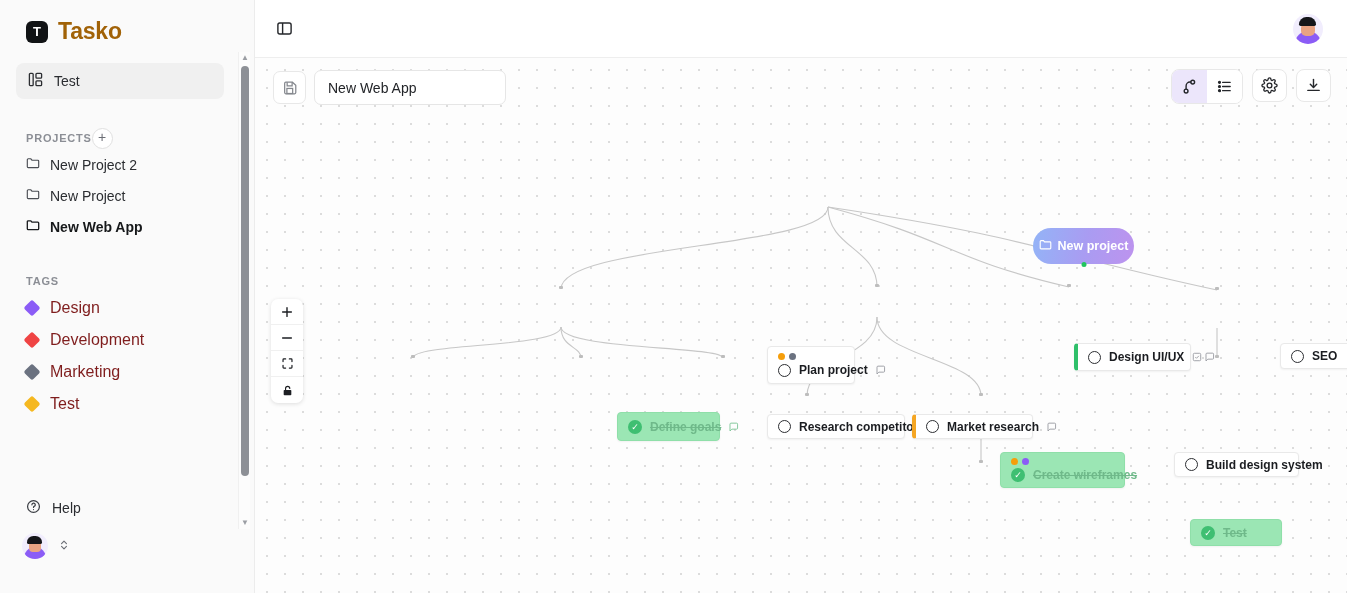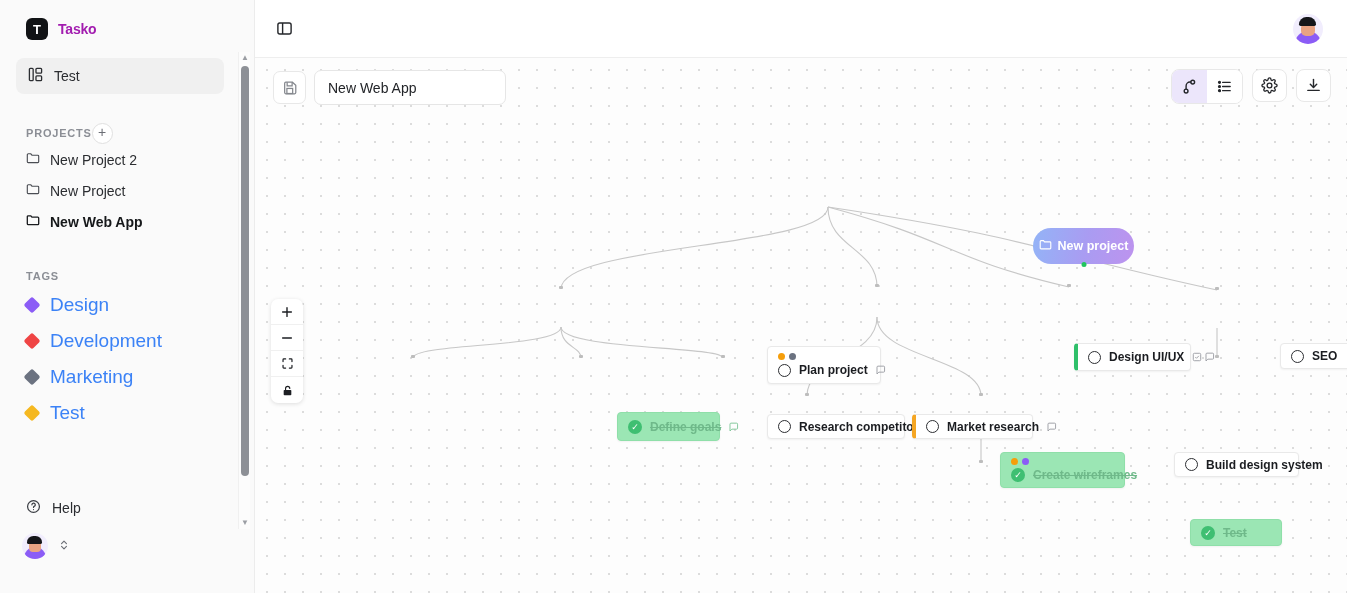--- a/index.html
+++ b/index.html
@@ -15,21 +15,21 @@
     width: 255px; height: 593px; background: #fafafa;
     border-right: 1px solid #ececec;
     display: flex; flex-direction: column; position: relative; flex: 0 0 255px;
   }
   .brand { display: flex; align-items: center; gap: 10px; padding: 18px 0 14px 26px; }
   .brand-logo {
     width: 22px; height: 22px; background: #111315; border-radius: 6px;
     display: flex; align-items: center; justify-content: center;
     color: #fff; font-size: 13px; font-weight: bold; line-height: 1;
   }
-  .brand-name { font-size: 14px; font-weight: bold; color: #a21caf; letter-spacing: -0.2px; }
+  .brand-name { font-size: 23px; font-weight: bold; color: #a16207; letter-spacing: -0.2px; }
 
   .sb-scroll { flex: 1; overflow: hidden; position: relative; padding-right: 16px; }
 
   .nav-item {
     display: flex; align-items: center; gap: 11px;
     margin: 4px 14px 0 16px; padding: 9px 12px; border-radius: 8px;
     font-size: 14px; color: #2b2d31; cursor: pointer;
   }
   .nav-item.active { background: #f0f0f0; }
 
@@ -49,21 +49,21 @@
   }
 
   .proj-item {
     display: flex; align-items: center; gap: 10px;
     padding: 7px 12px 7px 26px; font-size: 14px; color: #2b2d31; cursor: pointer;
   }
   .proj-item.current { font-weight: bold; color: #16181a; }
 
   .tag-item {
     display: flex; align-items: center; gap: 12px;
-    padding: 7px 12px 7px 26px; font-size: 19px; color: #3b82f6; cursor: pointer;
+    padding: 7px 12px 7px 26px; font-size: 16px; color: #7f1d1d; cursor: pointer;
   }
   .tag-dot { width: 12px; height: 12px; transform: rotate(45deg); border-radius: 2px; flex: 0 0 12px; }
 
   .sb-foot { padding: 0 0 28px 0; }
   .help-item {
     display: flex; align-items: center; gap: 11px;
     padding: 8px 12px 8px 26px; font-size: 14px; color: #2b2d31; cursor: pointer;
   }
   .user-row {
     display: flex; align-items: center; gap: 10px;
@@ -426,21 +426,21 @@
       <div class="root-node">
         <span>
           <svg width="13" height="13" viewBox="0 0 16 16" fill="none" stroke="#ffffff" stroke-width="1.4">
             <path d="M1.5 4.2a1 1 0 0 1 1-1h3l1.3 1.6h6.7a1 1 0 0 1 1 1v6.5a1 1 0 0 1-1 1h-11a1 1 0 0 1-1-1z"></path>
           </svg>
         </span>
         <span class="root-label">New project</span>
         <span class="handle"></span>
       </div>
 
-      <div class="node" style="left:512px;top:288px;width:114px;height:38px;">
+      <div class="node" style="left:512px;top:288px;width:88px;height:38px;">
         <span class="node-dots">
           <span class="dot" style="background:#f59e0b"></span>
             <span class="dot" style="background:#6b7280"></span>
         </span>
         <span class="node-row">
           <span class="chk"></span>
           <span class="node-label">Plan project</span>
           <span class="node-icons">
             <svg width="10" height="10" viewBox="0 0 14 14" fill="none" stroke="currentColor" stroke-width="1.3">
                 <path d="M12 8.6a1.4 1.4 0 0 1-1.4 1.4H4l-2.6 2.6V3a1.4 1.4 0 0 1 1.4-1.4h7.8A1.4 1.4 0 0 1 12 3z"></path>

